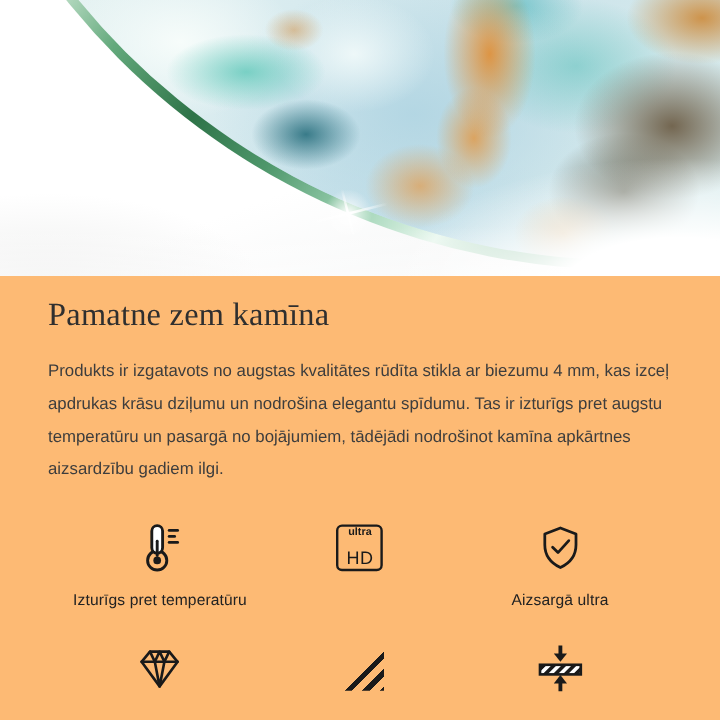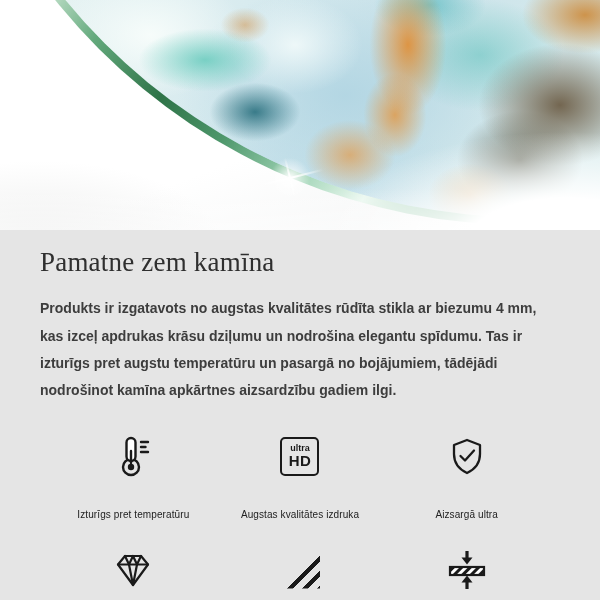--- a/index.html
+++ b/index.html
@@ -4,21 +4,21 @@
 <style>
   * { margin: 0; padding: 0; box-sizing: border-box; }
   html, body { width: 600px; background: #fff; }
   body {
     font-family: "Liberation Sans", sans-serif;
     color: #3d3d3d;
     width: 600px;
     height: 600px;
     overflow: hidden;
   }
-  .page { width: 600px; height: 600px; background: #e5e5e5; position: relative; }
+  .page { width: 600px; height: 600px; background: #fdba74; position: relative; }
 
   
   .hero {
     position: relative;
     width: 600px;
     height: 230px;
     overflow: hidden;
     background:
       radial-gradient(ellipse 260px 120px at 40px 245px, rgba(222,223,222,0.55) 0%, rgba(222,223,222,0) 70%),
       linear-gradient(160deg, #ffffff 55%, #f6f7f7 80%, #fcfcfc 100%);
@@ -87,53 +87,52 @@
     line-height: 1.2;
     color: #2f2f2f;
     letter-spacing: 0.2px;
   }
   .lead {
     margin-top: 17px;
     max-width: 535px;
     font-size: 14px;
     line-height: 1.95;
     color: #3d3d3d;
-    font-weight: bold;
   }
 
   
   .features {
     margin-top: 28px;
     padding: 0 10px;
     display: grid;
     grid-template-columns: repeat(3, 1fr);
     row-gap: 26px;
   }
   .feature {
     display: flex; flex-direction: column; align-items: center;
     text-align: center;
   }
   .feature .icon-wrap {
     height: 48px; display: flex; align-items: center; justify-content: center;
   }
   .feature .label {
-    margin-top: 28px;
-    font-size: 10px;
+    margin-top: 11px;
+    font-size: 13px;
     color: #222;
     letter-spacing: 0.1px;
   }
   svg.fi { display: block; }
   .uhd-box {
     width: 39px; height: 39px;
     border: 2.5px solid #1a1a1a; border-radius: 5px;
-    display: flex; flex-direction: column; align-items: center; justify-content: center;
+    display: flex; flex-direction: column; align-items: center; justify-content: space-between;
     color: #1a1a1a;
   }
   .uhd-box .t1 { font-size: 9px; font-weight: 700; line-height: 1; }
-  .uhd-box .t2 { font-size: 15px; font-weight: 700; line-height: 1.05; letter-spacing: 0.3px; }
+  .uhd-box .t2 { font-size: 15px; font-weight: 400; line-height: 1.05; letter-spacing: 0.3px; }
   .stripes {
     width: 40px; height: 38px;
     clip-path: polygon(0% 100%, 100% 0%, 100% 100%);
     background: repeating-linear-gradient(135deg, #1a1a1a 0px, #1a1a1a 4.5px, rgba(0,0,0,0) 4.5px, rgba(0,0,0,0) 10.5px);
   }
 </style>
 </head>
 <body>
 
 <div class="page">
@@ -172,21 +171,20 @@
         <span class="label">Izturīgs pret temperatūru</span>
       </div>
 
       <div class="feature">
         <span class="icon-wrap">
           <span class="uhd-box">
             <span class="t1">ultra</span>
             <span class="t2">HD</span>
           </span>
         </span>
-        <span class="label">Augstas kvalitātes izdruka</span>
       </div>
 
       <div class="feature">
         <span class="icon-wrap">
           <svg class="fi" width="44" height="44" viewBox="0 0 44 44" fill="none" stroke="#1a1a1a" stroke-width="2.3" stroke-linecap="round" stroke-linejoin="round">
             <path d="M22 5 L35 10 V19 C35 28.5 29.5 34.5 22 38 C14.5 34.5 9 28.5 9 19 V10 Z"></path>
             <polyline points="15.5,21 20,25.5 29,15.5"></polyline>
           </svg>
         </span>
         <span class="label">Aizsargā ultra</span>

